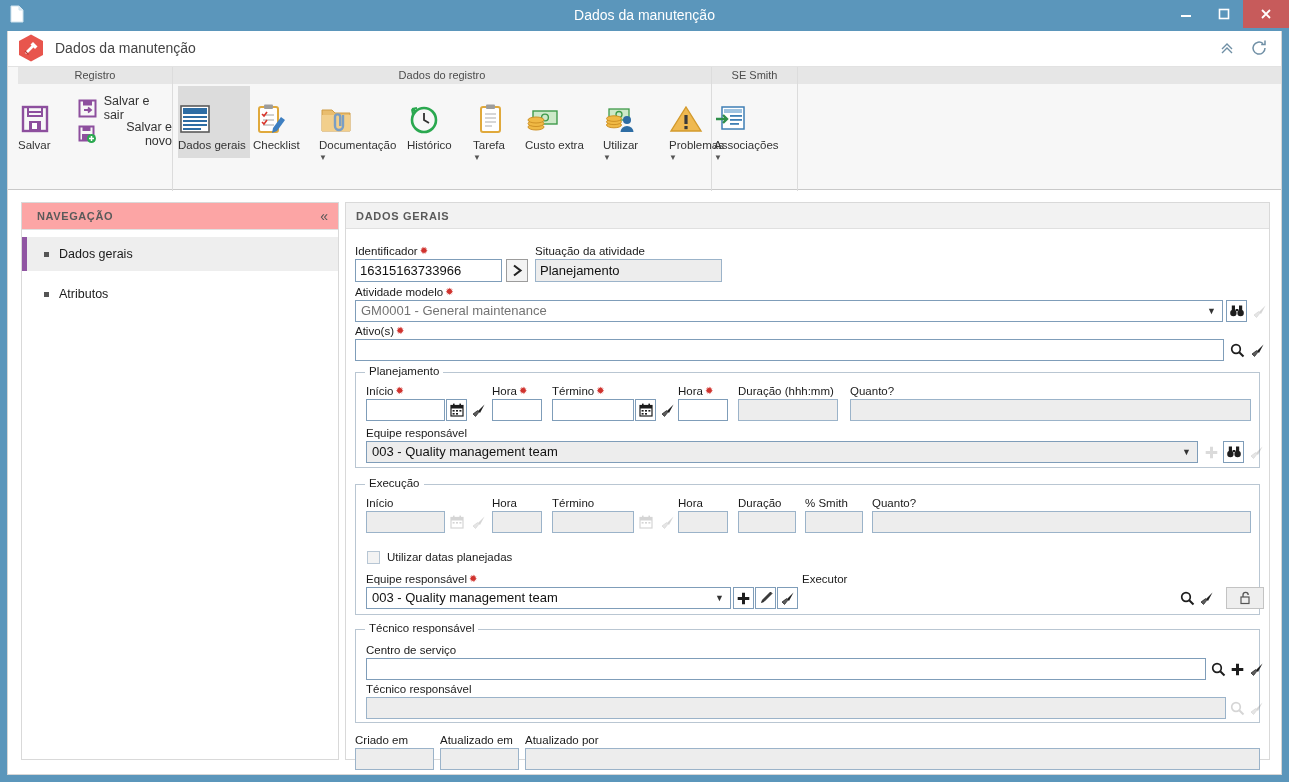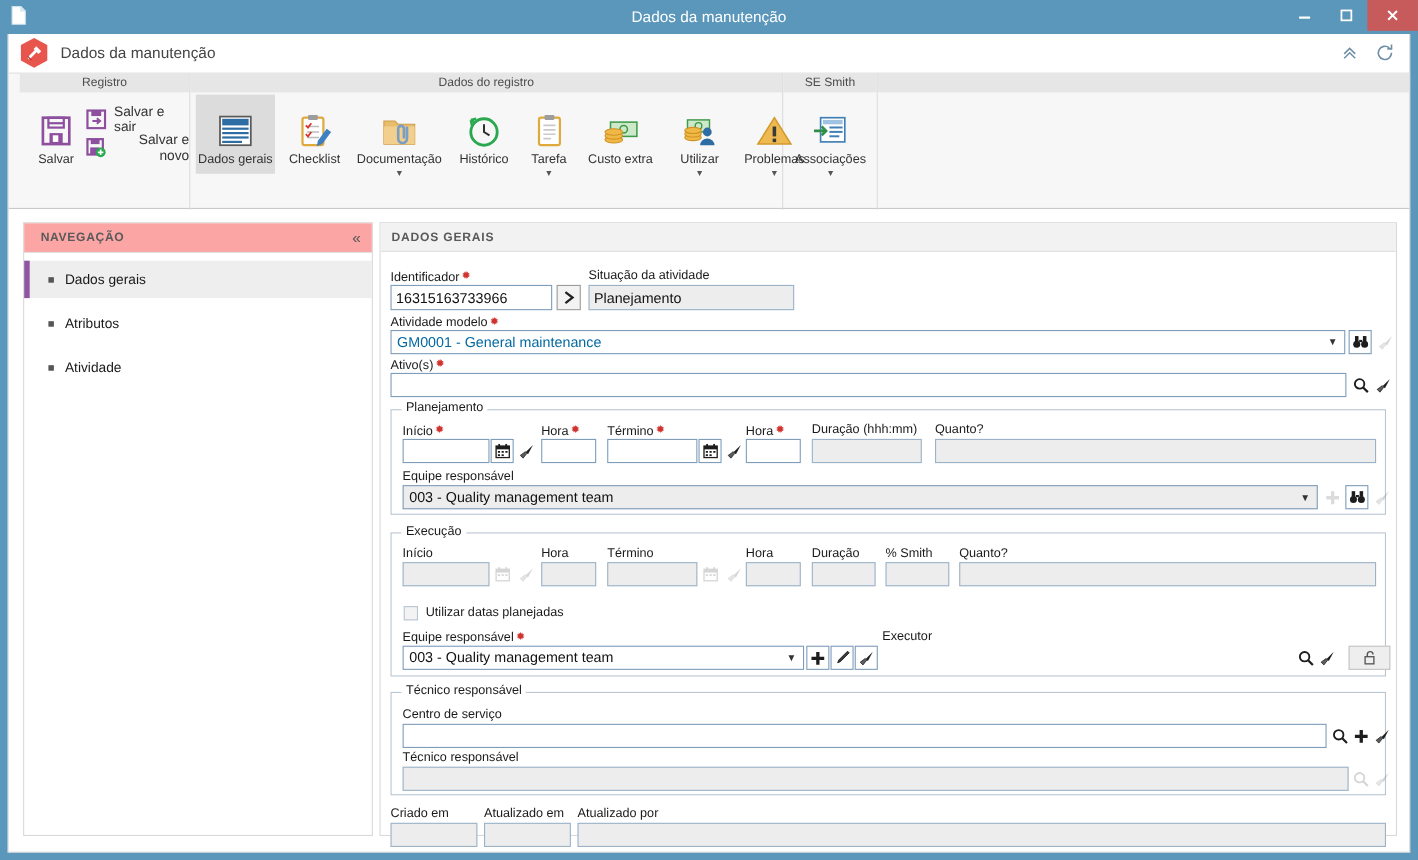--- a/index.html
+++ b/index.html
@@ -81,21 +81,21 @@
   }
   .group-title {
     position: absolute; left: 0; top: 0; width: 100%; height: 17px;
     background: #e6e6e6; line-height: 17px; text-align: center;
     font-size: 11px; color: #4c4c4c;
   }
   .group-body { position: absolute; left: 0; top: 17px; width: 100%; height: 107px; }
 
   .rb-big {
     position: absolute; width: 66px; top: 2px;
-    display: flex; flex-direction: column; align-items: center;
+    display: flex; flex-direction: column; align-items: flex-start;
     cursor: pointer; padding-top: 6px;
   }
   .rb-big .rb-ico { height: 44px; display: flex; align-items: flex-end; justify-content: center; }
   .rb-big .rb-lbl { margin-top: 3px; font-size: 11.5px; color: #333; text-align: center; line-height: 13px; }
   .rb-big .rb-caret { font-size: 8px; color: #555; line-height: 9px; margin-top: 1px; }
   .rb-active { background: #dcdcdc; }
 
   .rb-small {
     position: absolute; display: flex; align-items: center; cursor: pointer;
   }
@@ -462,24 +462,20 @@
           <span class="nav-collapse">«</span>
         </div>
         <div class="nav-item active" style="top:34px;">
           <span class="nav-bullet"></span>
           <span class="nav-label">Dados gerais</span>
         </div>
         <div class="nav-item" style="top:74px;">
           <span class="nav-bullet"></span>
           <span class="nav-label">Atributos</span>
         </div>
-        <div class="nav-item" style="top:114px;">
-          <span class="nav-bullet"></span>
-          <span class="nav-label">Atividade</span>
-        </div>
       </div>
 
       <div id="formpanel">
         <div id="formheader">
           <span class="fh-title">DADOS GERAIS</span>
         </div>
 
         <div id="formbody">
 
           <span class="lbl" style="left:9px; top:16px;">
@@ -492,21 +488,21 @@
               </svg>
           </div>
 
           <span class="lbl" style="left:189px; top:16px;">Situação da atividade</span>
           <input class="inp tall ro" readonly="" style="left: 189px; top: 30px; width: 187px;" value="Planejamento">
 
           <span class="lbl" style="left:9px; top:57px;">
             <span>Atividade modelo</span><span class="req">✹</span>
           </span>
           <div style="position:absolute; left:9px; top:71px; width:868px; height:22px; border:1px solid #7f9db9; background:#ffffff;">
-            <span style="position:absolute; left:5px; top:0; height:20px; line-height:20px; font-size:13px; color:#0369a1;">GM0001 - General maintenance</span>
+            <span style="position:absolute; left:5px; top:0; height:20px; line-height:20px; font-size:13px; color:#737373;">GM0001 - General maintenance</span>
             <span style="position:absolute; right:6px; top:0; height:20px; line-height:20px; font-size:9px; color:#333;">▼</span>
           </div>
           <div class="iconbtn" style="left:880px; top:71px;">
             <svg width="14" height="12" viewBox="0 0 14 12">
               <circle cx="3.4" cy="8" r="3.2" fill="#1d1d1d"></circle>
                 <circle cx="10.6" cy="8" r="3.2" fill="#1d1d1d"></circle>
               <rect x="1.8" y="0.5" width="3.2" height="5" fill="#1d1d1d"></rect>
                 <rect x="9" y="0.5" width="3.2" height="5" fill="#1d1d1d"></rect>
               <rect x="5.6" y="4" width="2.8" height="2" fill="#1d1d1d"></rect>
             </svg>

